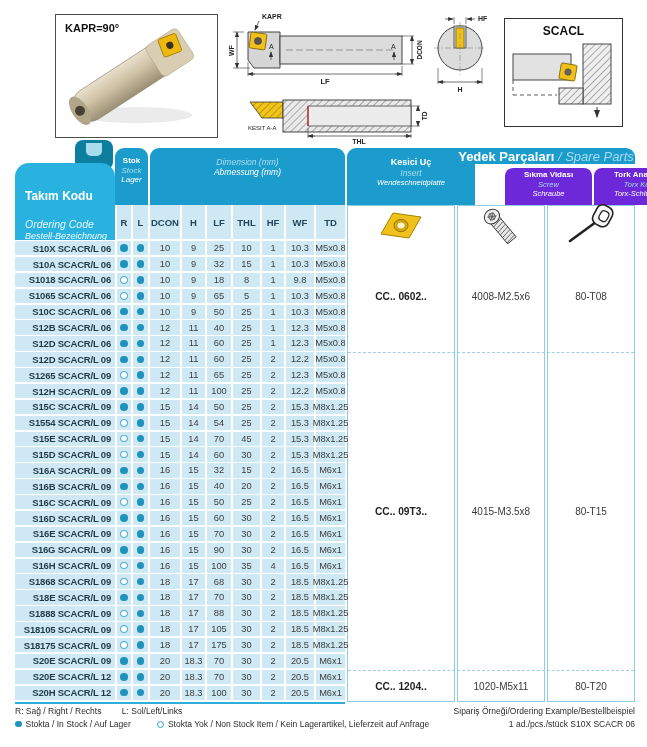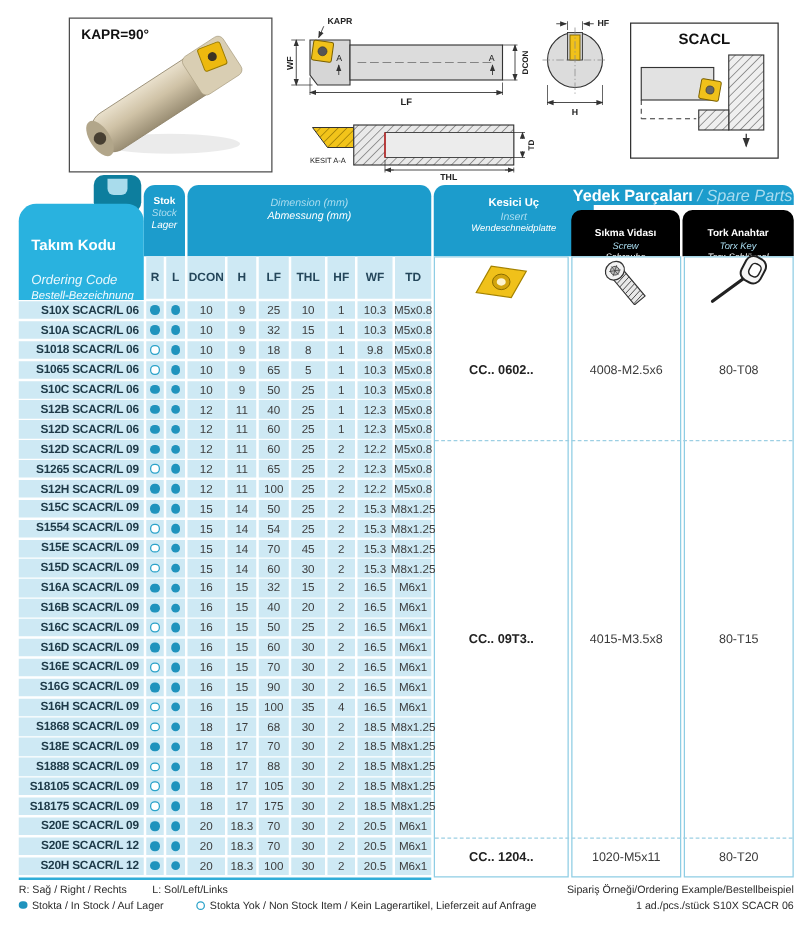--- a/index.html
+++ b/index.html
@@ -32,21 +32,21 @@
   .seg-stok .h1,.seg-stok .h2,.seg-stok .h3{font-size:8px;}
   .seg-dims{left:150px;width:195px;padding-top:9px;}
   .seg-insert{left:347px;width:128px;padding-top:9px;}
   .seg-insert .h3{font-size:7.5px;}
   .seg-spare{left:457px;width:178px;background:transparent;border-radius:0;}
   .spare-title{position:absolute;left:0;top:0;width:178px;height:16px;background:#1c9ccc;border-radius:9px 9px 0 0;
                font-size:13px;line-height:18px;color:#fff;}
   .spare-title .b{font-weight:bold;}
   .spare-title .i1{font-style:italic;color:#a9dcef;}
   .spare-title .i2{font-style:italic;color:#fff;}
-  .spare-sub{position:absolute;top:20px;height:37px;background:#000000;border-radius:8px 8px 0 0;padding-top:14px;box-sizing:border-box;}
+  .spare-sub{position:absolute;top:20px;height:37px;background:#6d28d9;border-radius:8px 8px 0 0;padding-top:2px;box-sizing:border-box;margin-left:48px;}
   .spare-sub1{left:0;width:87px;}
   .spare-sub2{left:89px;width:89px;}
   .spare-sub .h1{font-size:8px;}
   .spare-sub .h2,.spare-sub .h3{font-size:7.5px;}
 
   
   .tgrid{display:grid;grid-template-columns:100px 14px 15px 30px 23px 24px 27px 22px 28px 29px;column-gap:2px;}
   .subhead{position:absolute;left:15px;top:205px;width:330px;height:34px;}
   .subhead .cell{background:#cee9f4;display:flex;align-items:center;justify-content:center;
                  font-size:9.5px;font-weight:bold;color:#24465a;height:34px;}

